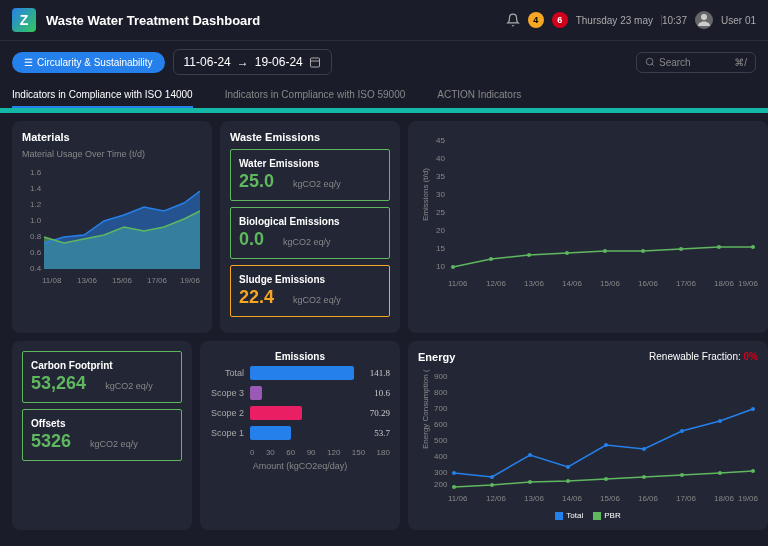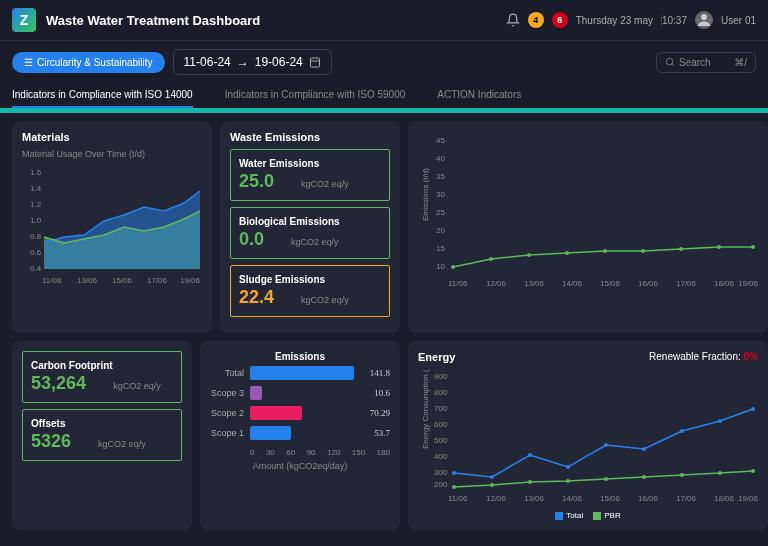--- a/index.html
+++ b/index.html
@@ -9,35 +9,35 @@
 .title { font-size: 13px; font-weight: 600; flex: 1; }
 .header-right { display: flex; align-items: center; gap: 8px; }
 .badge { width: 16px; height: 16px; border-radius: 50%; display: flex; align-items: center; justify-content: center; font-size: 9px; font-weight: 600; }
 .badge-y { background: #f5a623; color: #000; }
 .badge-r { background: #d0021b; color: #fff; }
 .header-text { font-size: 10px; color: #aaa; }
 .avatar { width: 18px; height: 18px; border-radius: 50%; background: #666; }
 .toolbar { display: flex; align-items: center; padding: 8px 12px; gap: 8px; }
 .btn-primary { background: #2680eb; color: #fff; border: none; border-radius: 14px; padding: 5px 12px; font-size: 10px; display: flex; align-items: center; gap: 4px; cursor: pointer; }
 .date-range { border: 1px solid #3a3d4a; border-radius: 6px; padding: 5px 10px; font-size: 12px; display: flex; align-items: center; gap: 6px; }
-.search-box { margin-left: auto; border: 1px solid #3a3d4a; border-radius: 6px; padding: 4px 8px; font-size: 10px; color: #888; display: flex; align-items: center; gap: 4px; width: 100px; }
+.search-box { margin-left: auto; border: 1px solid #3a3d4a; border-radius: 6px; padding: 4px 8px; font-size: 10px; color: #888; display: flex; align-items: center; gap: 4px; width: 120px; }
 .tabs { display: flex; gap: 32px; padding: 0 12px; border-bottom: 5px solid #14b8a6; }
 .tab { padding: 6px 0; font-size: 10px; color: #888; cursor: pointer; border-bottom: 2px solid transparent; }
 .tab.active { color: #fff; border-bottom-color: #2680eb; }
 .grid { display: grid; grid-template-columns: 200px 180px 1fr; gap: 8px; padding: 8px 12px; }
 .panel { background: #232635; border-radius: 8px; padding: 10px; }
 .panel-title { font-size: 11px; font-weight: 600; margin-bottom: 6px; }
 .subtitle { font-size: 9px; color: #888; margin-bottom: 6px; }
 .kpi-card { border: 1px solid #5fb85f; border-radius: 2px; padding: 8px; margin-bottom: 6px; }
 .kpi-card.orange { border-color: #f5a623; }
 .kpi-label { font-size: 10px; font-weight: 600; margin-bottom: 2px; }
 .kpi-value { font-size: 18px; font-weight: 700; }
 .kpi-value.green { color: #5fb85f; }
 .kpi-value.orange { color: #f5a623; }
-.kpi-unit { font-size: 9px; color: #888; margin-left: 24px; }
+.kpi-unit { font-size: 9px; color: #888; margin-left: 16px; }
 svg { display: block; }
 .axis-label { font-size: 8px; fill: #888; }
 .grid-line { stroke: #2a2d3a; stroke-width: 0.5; }
 .row2 { display: grid; grid-template-columns: 180px 200px 1fr; gap: 8px; padding: 0 12px 8px; }
 .bar-row { display: flex; align-items: center; margin-bottom: 6px; font-size: 9px; }
 .bar-label { width: 40px; text-align: right; padding-right: 6px; color: #aaa; }
 .bar-track { flex: 1; height: 14px; position: relative; }
 .bar-fill { height: 100%; border-radius: 2px; }
 .bar-val { margin-left: 4px; color: #ccc; font-family: Liberation Serif, serif; }
 .legend { display: flex; gap: 10px; justify-content: center; font-size: 8px; margin-top: 2px; }

